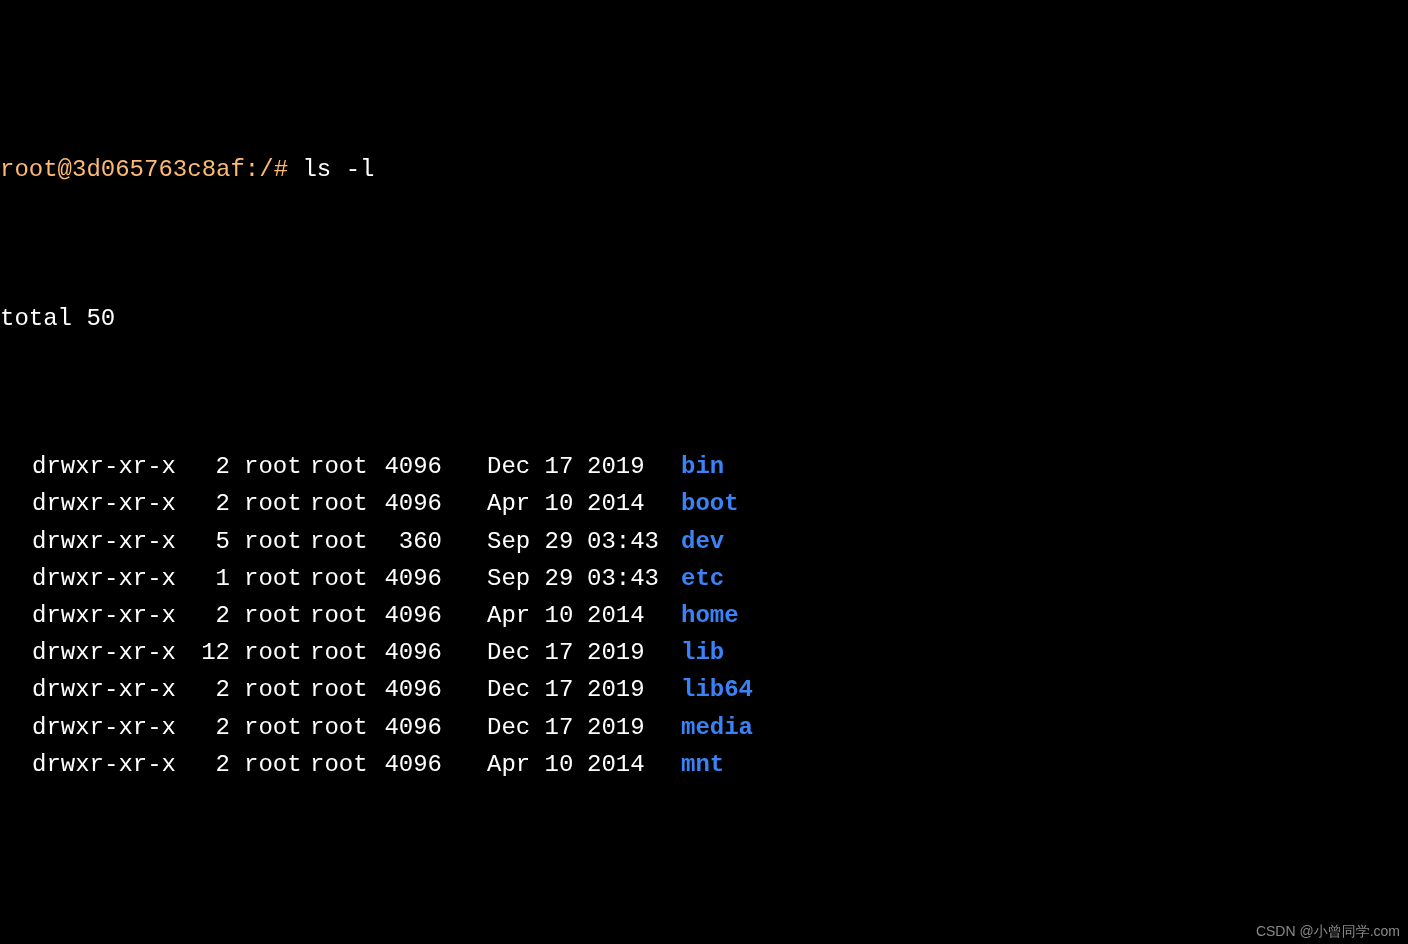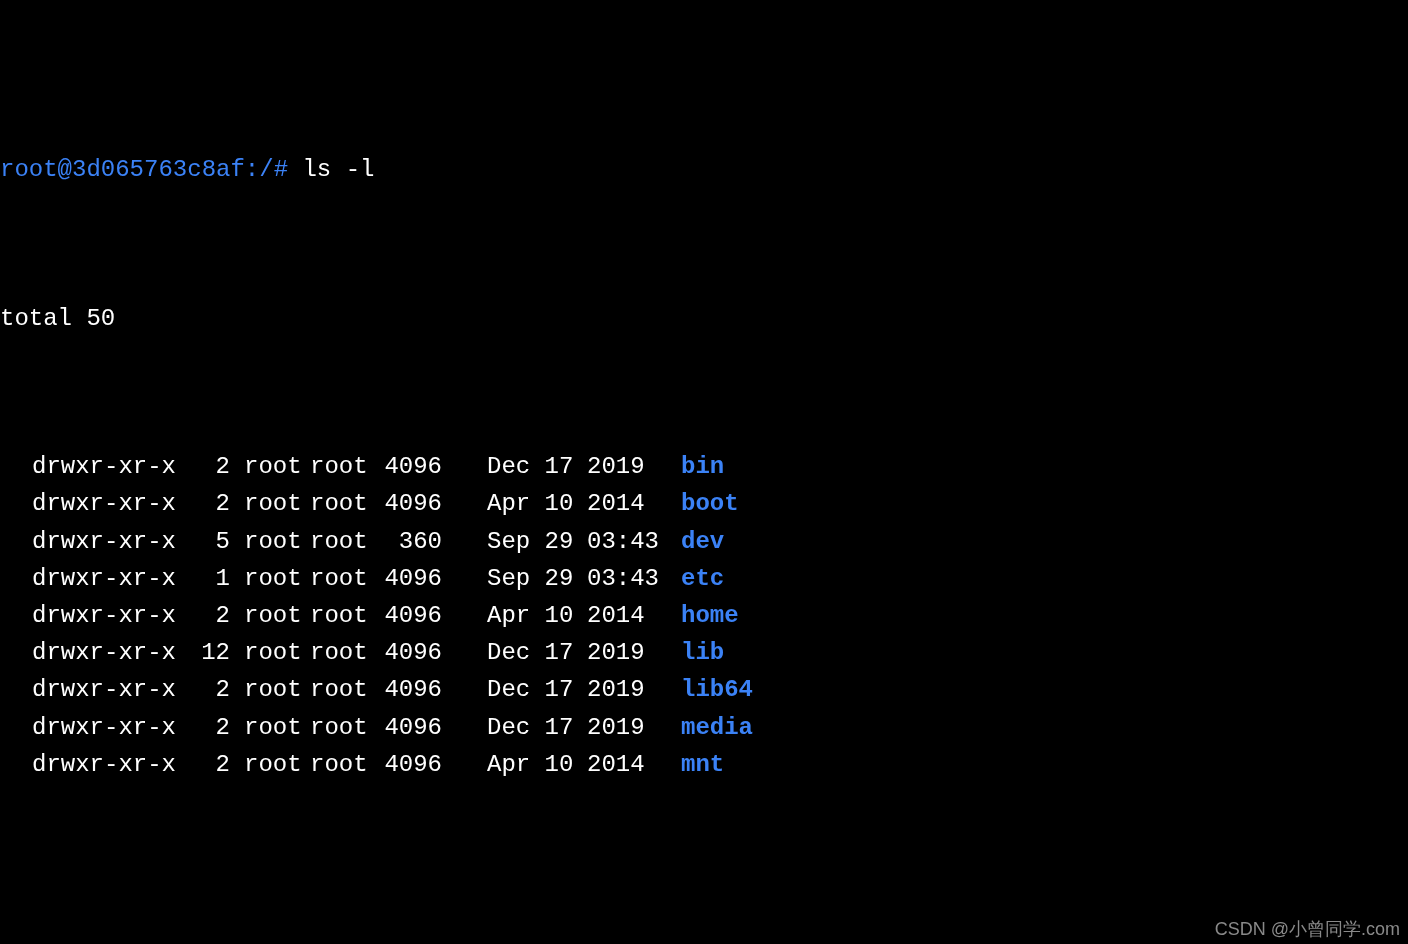--- a/index.html
+++ b/index.html
@@ -18,35 +18,35 @@
   .terminal {
     padding: 2px 0 0 0;
     white-space: pre;
   }
   .line {
     display: block;
   }
   .prompt-arrow { color:#28c840; display:inline; }
   .tilde { color:#00e6e6; display:inline; }
   .cmd { color:#ffffff; display:inline; }
-  .ps1 { color:#3b82f6; display:inline; }
+  .ps1 { color:#fdba74; display:inline; }
   .dir { color:#3b82f6; font-weight:700; display:inline; }
   .col-perms { display:inline-block; width: 150px; padding-left: 32px; }
   .col-links { display:inline-block; width: 48px; text-align:right; }
   .col-owner { display:inline-block; width: 66px; }
   .col-group { display:inline-block; width: 66px; }
   .col-size  { display:inline-block; width: 66px; text-align:right; }
   .col-date  { display:inline-block; width: 100px; margin-left: 31px; }
   .col-time  { display:inline-block; width: 80px; text-align:left; }
   .sp { display:inline-block; width: 14px; }
   .watermark {
     position:absolute;
     right: 8px;
     bottom: 6px;
-    font-size: 18px;
+    font-size: 14px;
     color:#898989;
     font-family: Arial, sans-serif;
     line-height:1;
   }
 </style>
 </head>
 <body>
 
 <div class="terminal">
 

